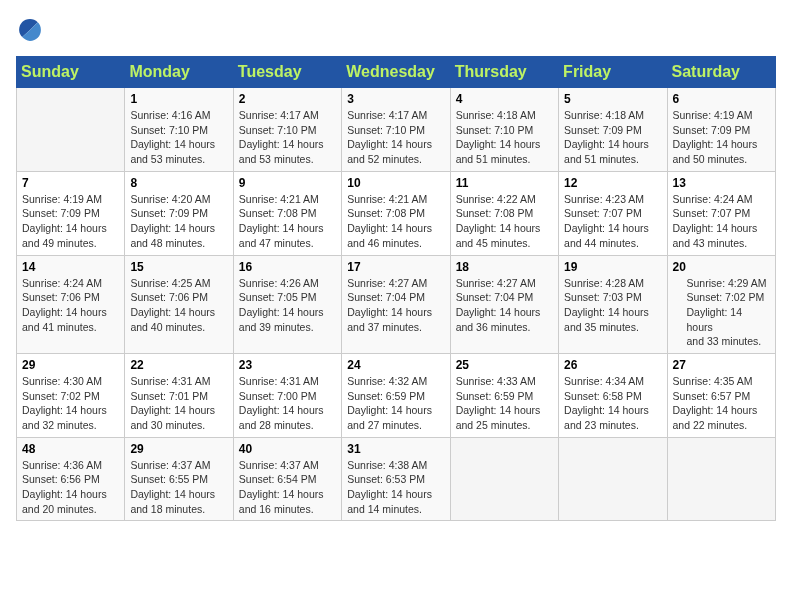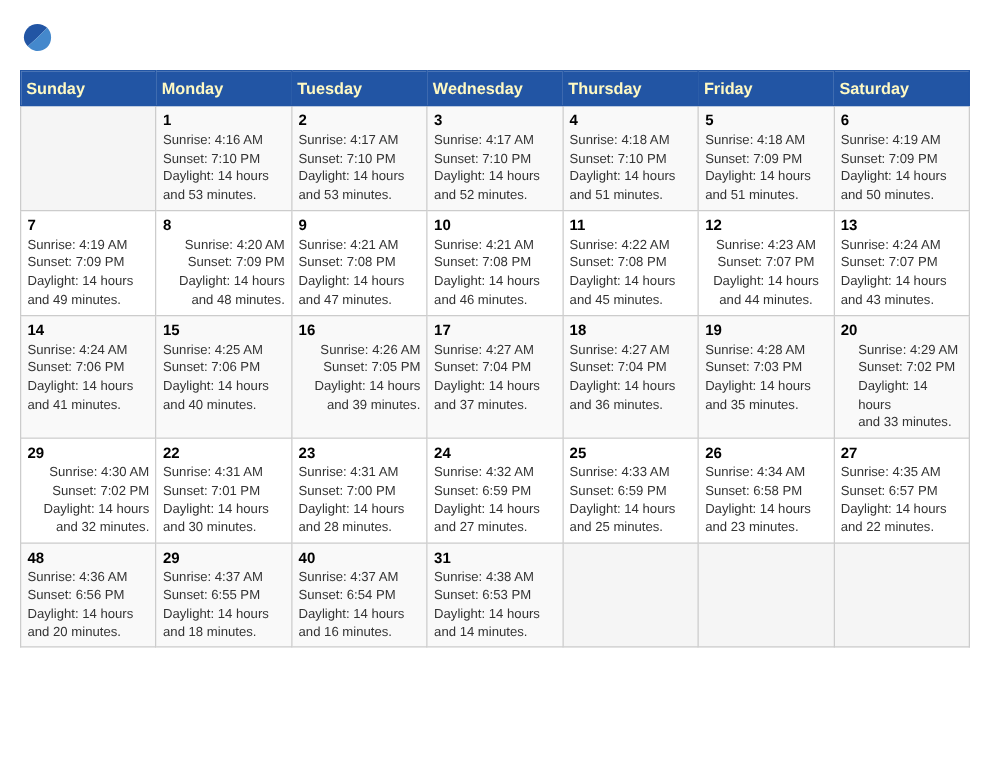--- a/index.html
+++ b/index.html
@@ -48,24 +48,24 @@
       font-size: 15px;
       color: #555;
     }
     table {
       width: 100%;
       border-collapse: collapse;
       font-size: 11px;
     }
     thead tr th {
       background-color: #2255a4;
-      color: #fef9c3;
+      color: #bef264;
       padding: 6px 4px;
       text-align: left;
-      font-size: 13px;
+      font-size: 16px;
       font-weight: bold;
       border: 1px solid #2255a4;
     }
     tbody tr td {
       border: 1px solid #ccc;
       vertical-align: top;
       padding: 4px 5px;
       min-height: 70px;
       width: calc(100% / 7);
     }
@@ -171,21 +171,21 @@
       <tr>
         <td>
           <span class="day-num">7</span>
           <div class="day-info" style="white-space: pre-line;">Sunrise: 4:19 AM
 Sunset: 7:09 PM
 Daylight: 14 hours
 and 49 minutes.</div>
         </td>
         <td>
           <span class="day-num">8</span>
-          <div class="day-info" style="white-space: pre-line; text-align: right;">Sunrise: 4:20 AM
+          <div class="day-info" style="white-space: pre-line;">Sunrise: 4:20 AM
 Sunset: 7:09 PM
 Daylight: 14 hours
 and 48 minutes.</div>
         </td>
         <td>
           <span class="day-num">9</span>
           <div class="day-info" style="white-space: pre-line;">Sunrise: 4:21 AM
 Sunset: 7:08 PM
 Daylight: 14 hours
 and 47 minutes.</div>
@@ -199,21 +199,21 @@
         </td>
         <td>
           <span class="day-num">11</span>
           <div class="day-info" style="white-space: pre-line;">Sunrise: 4:22 AM
 Sunset: 7:08 PM
 Daylight: 14 hours
 and 45 minutes.</div>
         </td>
         <td>
           <span class="day-num">12</span>
-          <div class="day-info" style="white-space: pre-line; text-align: center;">Sunrise: 4:23 AM
+          <div class="day-info" style="white-space: pre-line;">Sunrise: 4:23 AM
 Sunset: 7:07 PM
 Daylight: 14 hours
 and 44 minutes.</div>
         </td>
         <td>
           <span class="day-num">13</span>
           <div class="day-info" style="white-space: pre-line;">Sunrise: 4:24 AM
 Sunset: 7:07 PM
 Daylight: 14 hours
 and 43 minutes.</div>
@@ -229,21 +229,21 @@
         </td>
         <td>
           <span class="day-num">15</span>
           <div class="day-info" style="white-space: pre-line;">Sunrise: 4:25 AM
 Sunset: 7:06 PM
 Daylight: 14 hours
 and 40 minutes.</div>
         </td>
         <td>
           <span class="day-num">16</span>
-          <div class="day-info" style="white-space: pre-line; text-align: right;">Sunrise: 4:26 AM
+          <div class="day-info" style="white-space: pre-line;">Sunrise: 4:26 AM
 Sunset: 7:05 PM
 Daylight: 14 hours
 and 39 minutes.</div>
         </td>
         <td>
           <span class="day-num">17</span>
           <div class="day-info" style="white-space: pre-line;">Sunrise: 4:27 AM
 Sunset: 7:04 PM
 Daylight: 14 hours
 and 37 minutes.</div>
@@ -266,21 +266,21 @@
           <span class="day-num">20</span>
           <div class="day-info" style="white-space: pre-line; margin-left: 14px;">Sunrise: 4:29 AM
 Sunset: 7:02 PM
 Daylight: 14 hours
 and 33 minutes.</div>
         </td>
       </tr>
       <tr>
         <td>
           <span class="day-num">29</span>
-          <div class="day-info" style="white-space: pre-line; text-align: right;">Sunrise: 4:30 AM
+          <div class="day-info" style="white-space: pre-line;">Sunrise: 4:30 AM
 Sunset: 7:02 PM
 Daylight: 14 hours
 and 32 minutes.</div>
         </td>
         <td>
           <span class="day-num">22</span>
           <div class="day-info" style="white-space: pre-line;">Sunrise: 4:31 AM
 Sunset: 7:01 PM
 Daylight: 14 hours
 and 30 minutes.</div>

